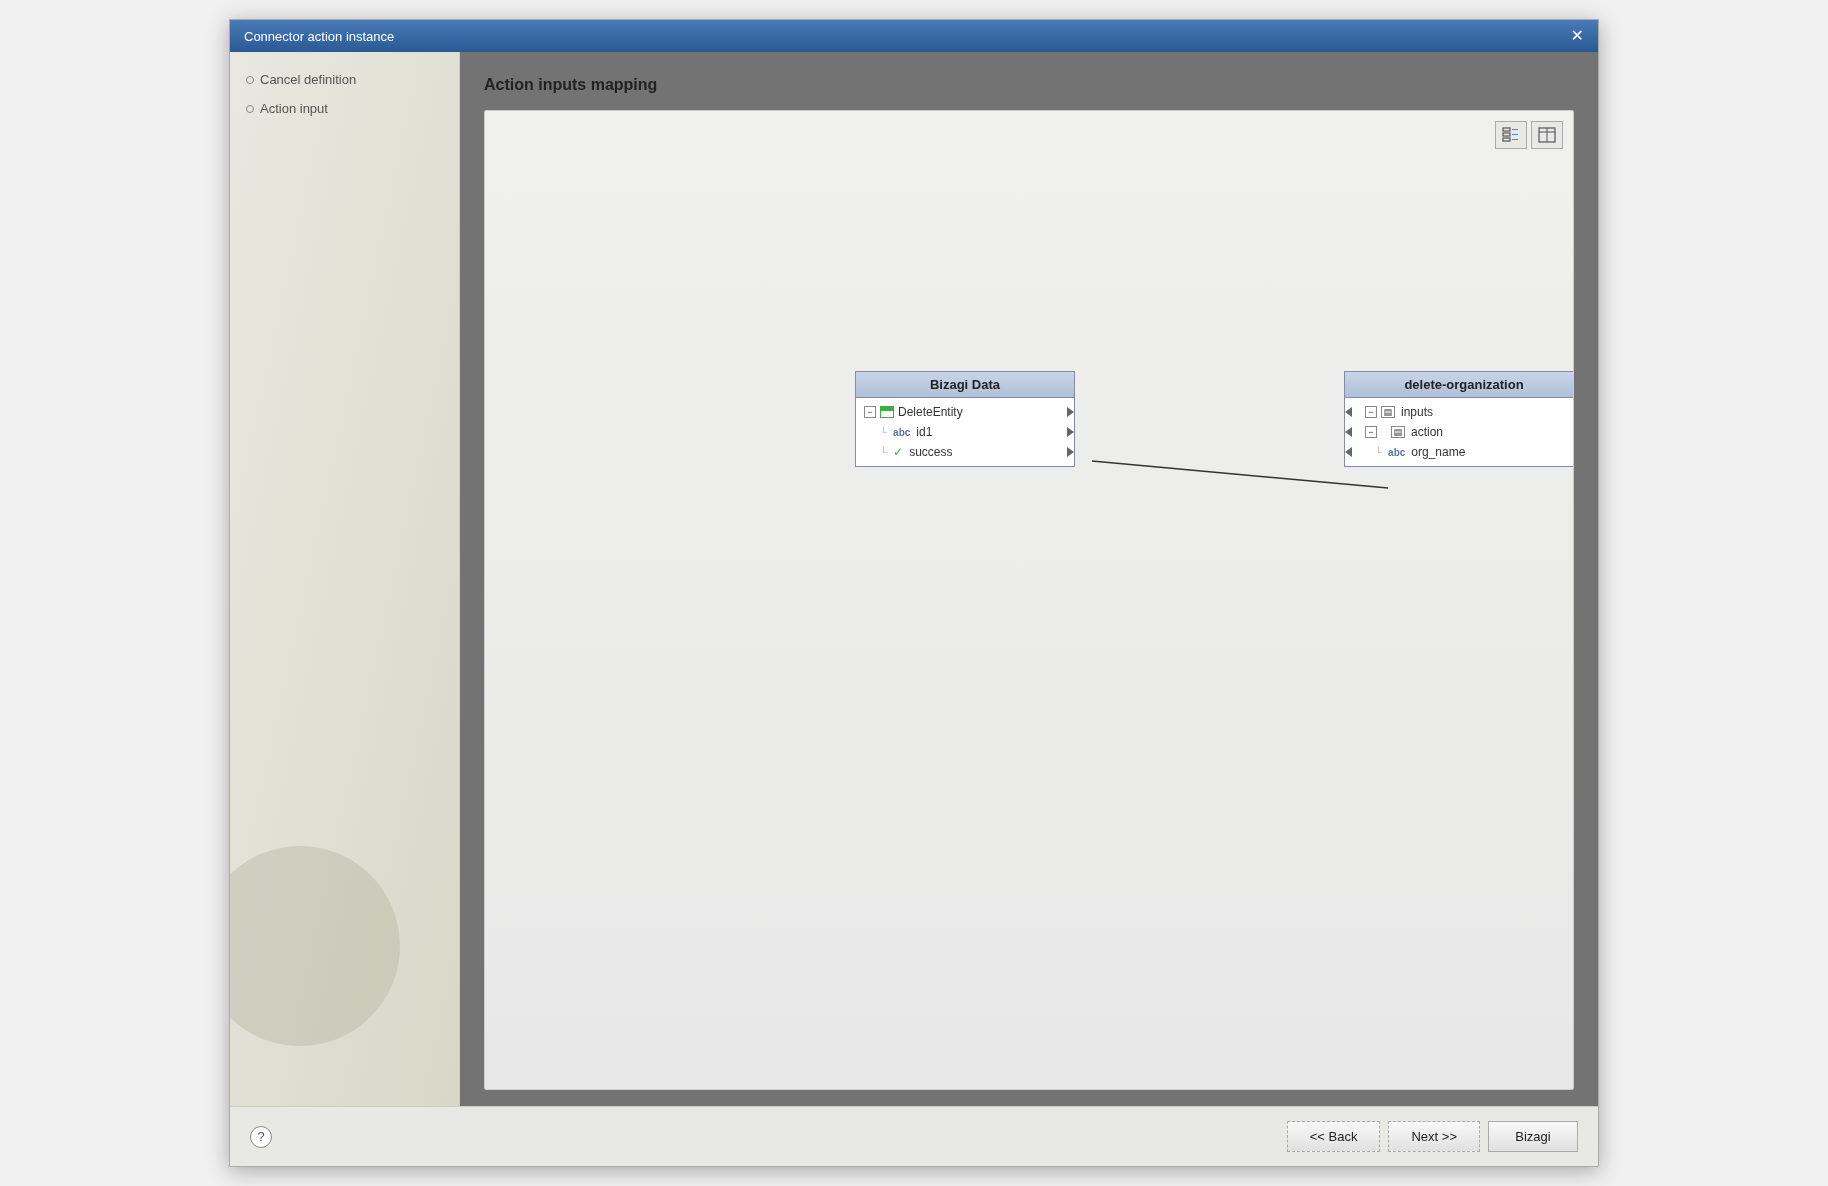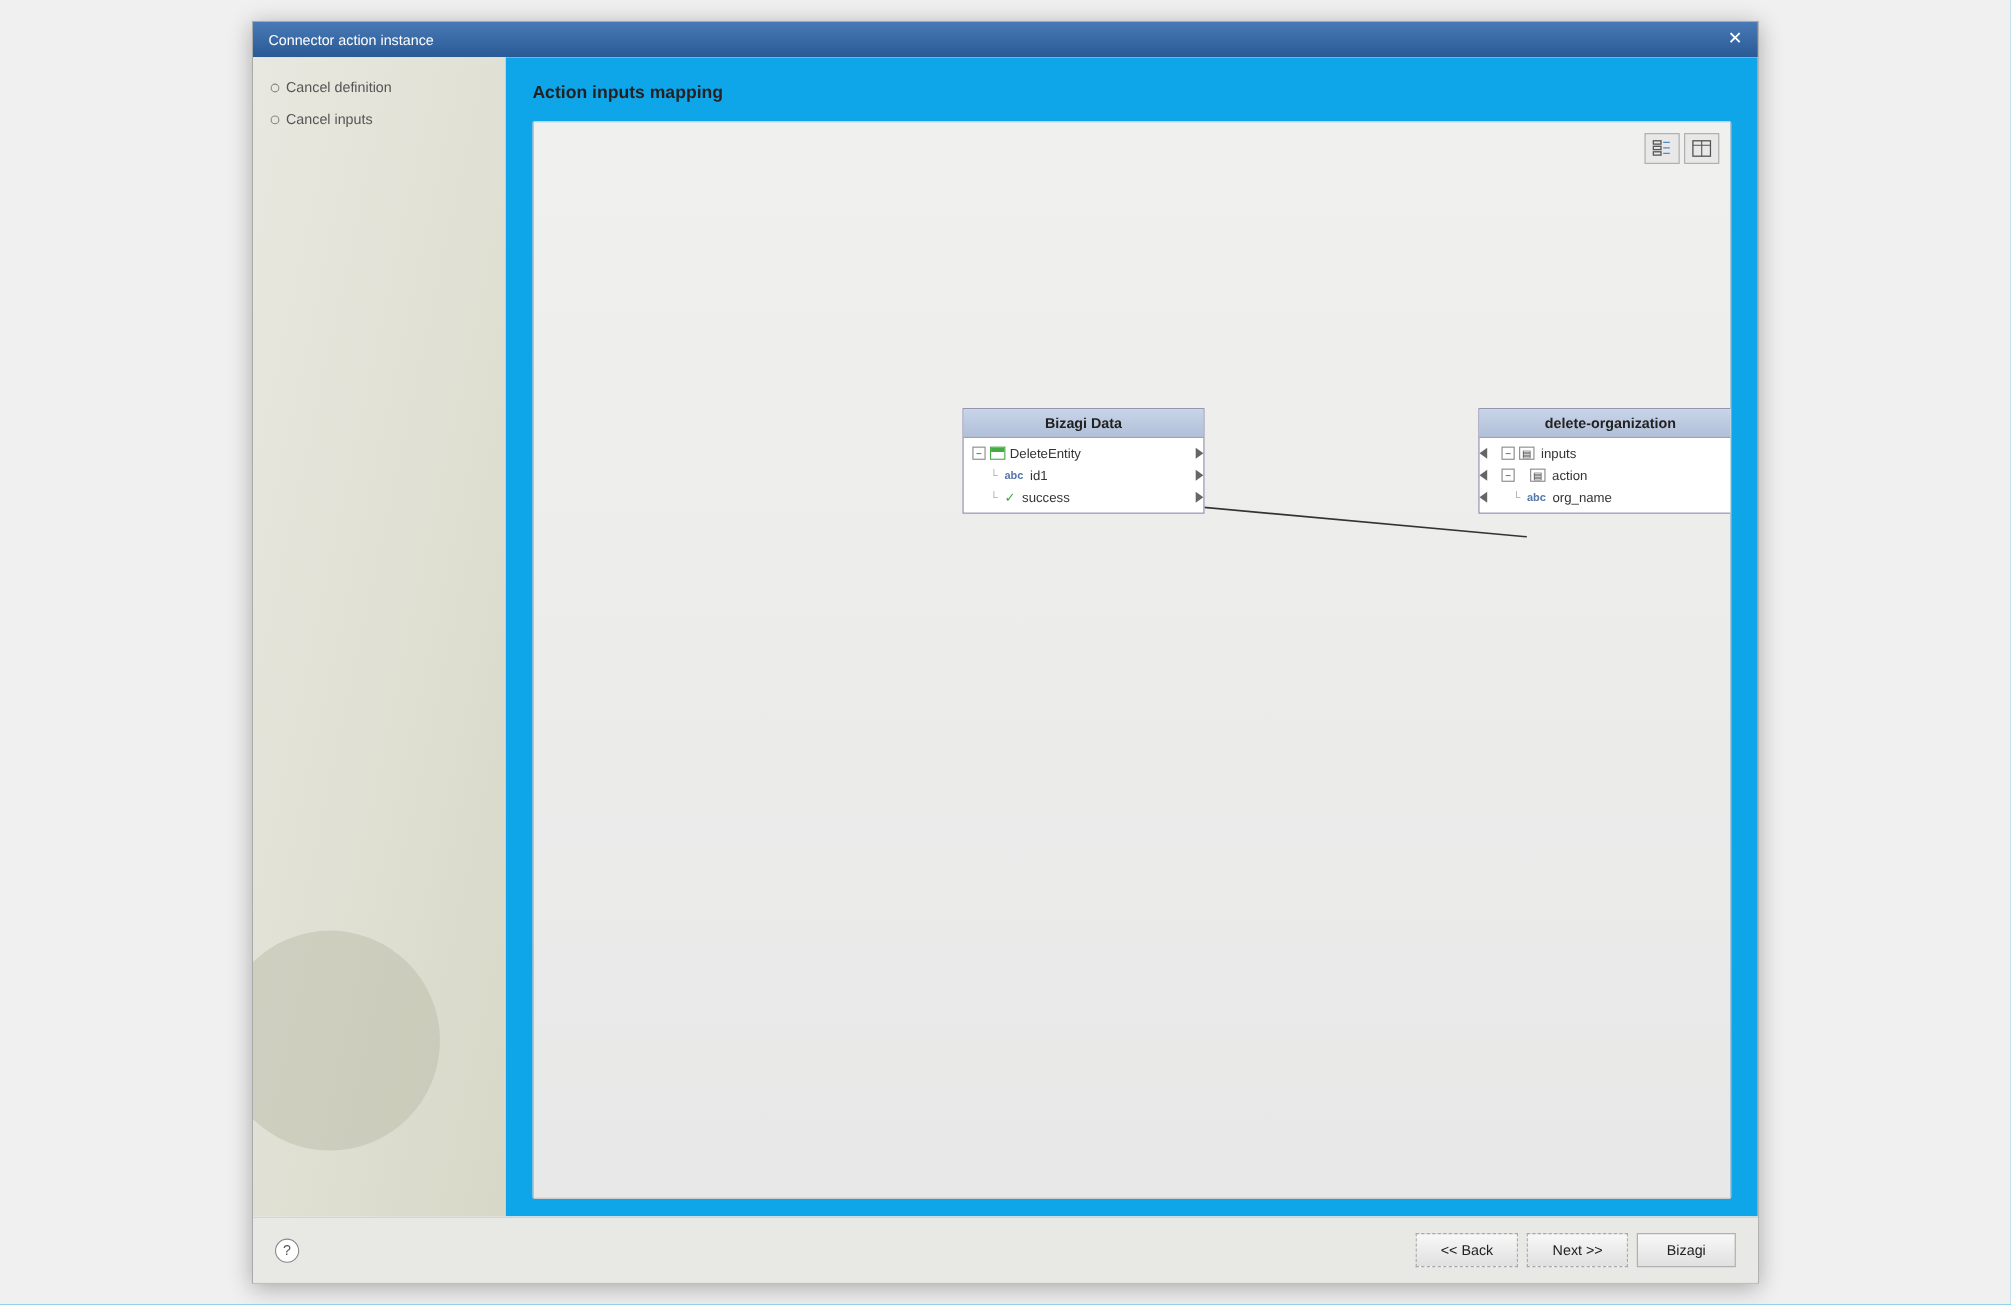--- a/index.html
+++ b/index.html
@@ -80,21 +80,21 @@
       height: 8px;
       border-radius: 50%;
       border: 1px solid #888;
       background: transparent;
       flex-shrink: 0;
     }
     .main-content {
       flex: 1;
       display: flex;
       flex-direction: column;
-      background: #0ea5e9;
+      background: #737373;
       padding: 24px 24px 0 24px;
       overflow: hidden;
     }
     .section-title {
       font-size: 16px;
       font-weight: bold;
       color: #222;
       margin-bottom: 16px;
     }
     .mapping-area {
@@ -295,21 +295,21 @@
 
   <div class="dialog-body">
 
     <div class="sidebar">
       <div class="sidebar-item">
         <span class="bullet"></span>
         <span>Cancel definition</span>
       </div>
       <div class="sidebar-item">
         <span class="bullet"></span>
-        <span>Cancel inputs</span>
+        <span>Action input</span>
       </div>
     </div>
 
     <div class="main-content">
       <div class="section-title">Action inputs mapping</div>
 
       <div class="mapping-area">
 
         <div class="toolbar-icons">
           <button class="toolbar-icon-btn" title="Map fields">
@@ -331,21 +331,21 @@
           </button>
         </div>
 
         <div class="mapping-canvas">
 
           <svg class="connection-svg">
 
             <line x1="607" y1="350" x2="903" y2="377" stroke="#333" stroke-width="1.5"></line>
           </svg>
 
-          <div class="data-table" style="left: 390px; top: 260px;">
+          <div class="data-table" style="left: 370px; top: 260px;">
             <div class="data-table-header">Bizagi Data</div>
             <div class="data-table-body">
 
               <div class="data-row" style="padding-right: 20px;">
                 <span class="icon-expand">−</span>
                 <span class="icon-table"></span>
                 <span>DeleteEntity</span>
                 <span class="row-connector-right"></span>
               </div>
 

